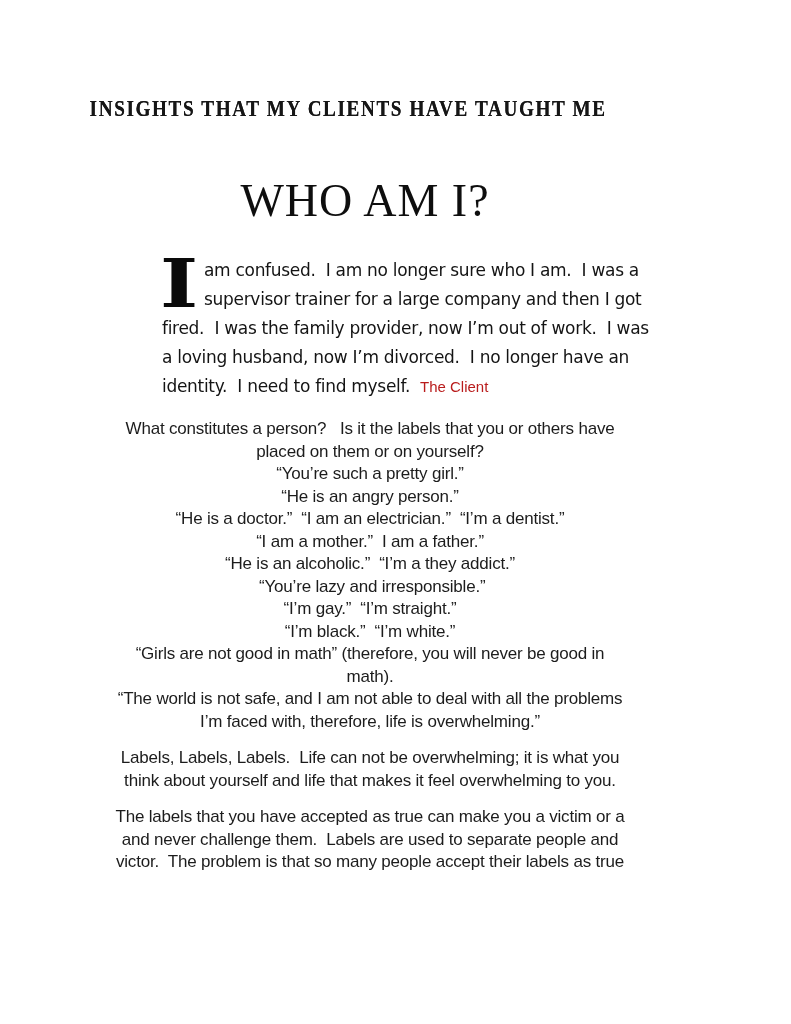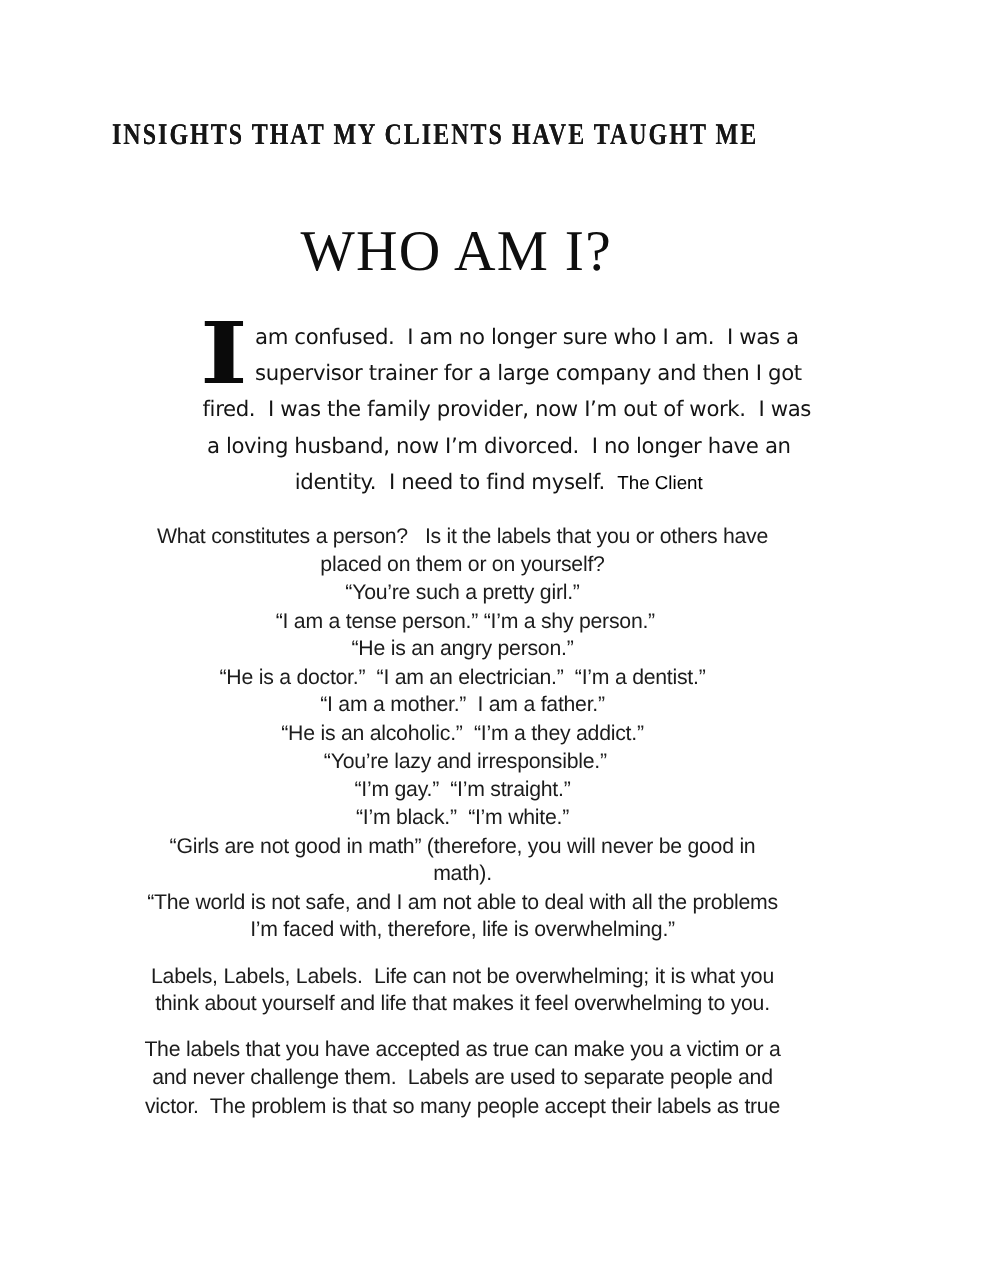--- a/index.html
+++ b/index.html
@@ -66,27 +66,27 @@
     top: -7px;
     left: -2px;
     font-family: "DejaVu Serif", serif;
     font-weight: bold;
     font-size: 68px;
     line-height: 1;
     color: #0a0a0a;
     transform: scaleX(1.2);
     transform-origin: left top;
   }
-  .qline { white-space: pre; text-align: center; }
+  .qline { white-space: pre; }
   .qline.indent { padding-left: 42px; }
   .attribution {
     font-family: "Liberation Sans", sans-serif;
     font-size: 15px;
     letter-spacing: 0;
-    color: #000000;
+    color: #b91c1c;
     margin-left: 10px;
   }
 
   
   .body-text {
     margin-top: 17px;
     margin-left: 114px;
     margin-right: 70px;
     font-family: "Liberation Sans", sans-serif;
     font-size: 17px;
@@ -117,21 +117,20 @@
     <div class="qline">a loving husband, now I’m divorced.  I no longer have an</div>
     <div class="qline"><span>identity.  I need to find myself.</span><span class="attribution">The Client</span></div>
   </div>
 
   <div class="body-text">
 
     <div class="para">
       <div class="bline">What constitutes a person?   Is it the labels that you or others have</div>
       <div class="bline">placed on them or on yourself?</div>
       <div class="bline">“You’re such a pretty girl.”</div>
-      <div class="bline"> “I am a tense person.” “I’m a shy person.”</div>
       <div class="bline">“He is an angry person.”</div>
       <div class="bline">“He is a doctor.”  “I am an electrician.”  “I’m a dentist.”</div>
       <div class="bline">“I am a mother.”  I am a father.”</div>
       <div class="bline">“He is an alcoholic.”  “I’m a they addict.”</div>
       <div class="bline"> “You’re lazy and irresponsible.”</div>
       <div class="bline">“I’m gay.”  “I’m straight.”</div>
       <div class="bline">“I’m black.”  “I’m white.”</div>
       <div class="bline">“Girls are not good in math” (therefore, you will never be good in</div>
       <div class="bline">math).</div>
       <div class="bline">“The world is not safe, and I am not able to deal with all the problems</div>

